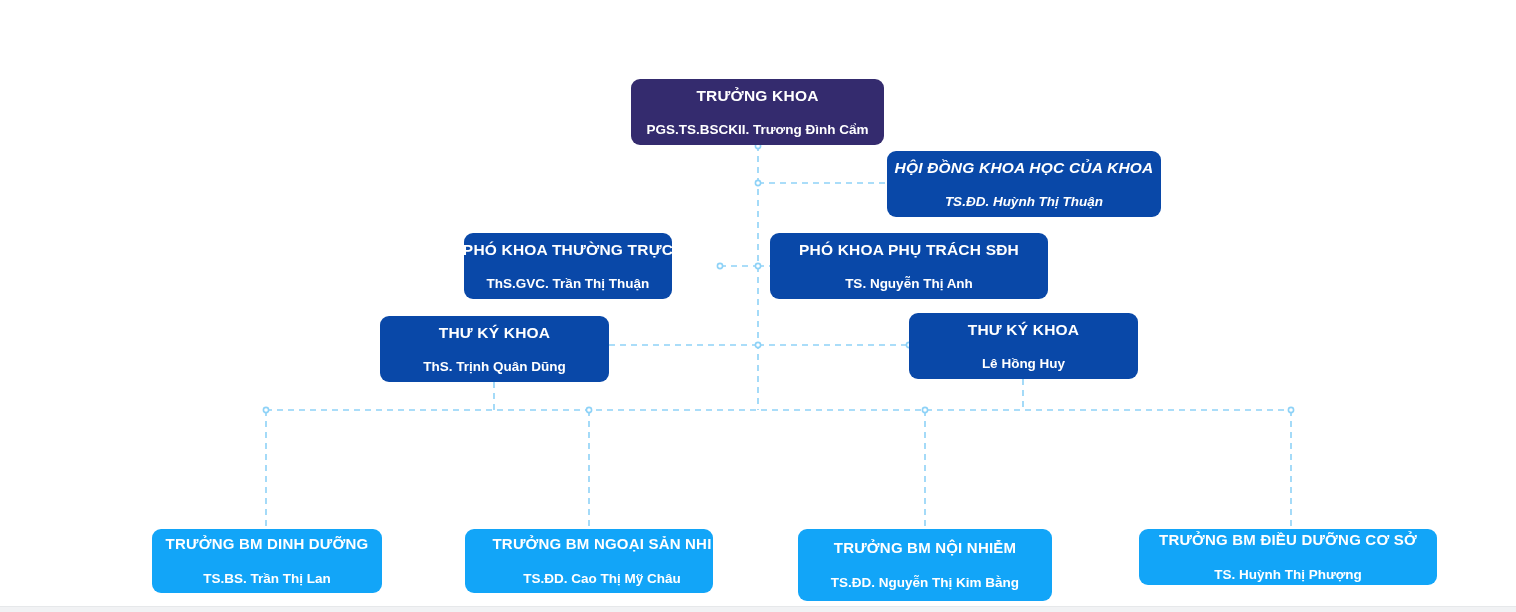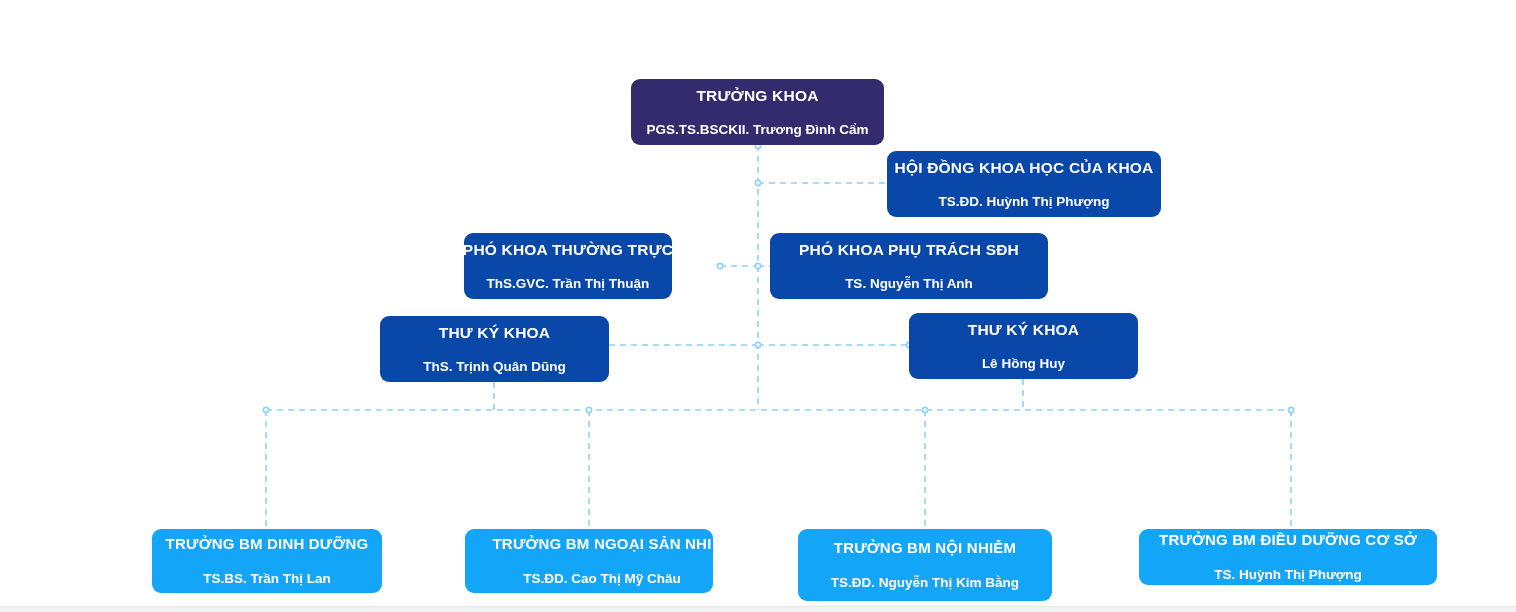--- a/index.html
+++ b/index.html
@@ -118,23 +118,23 @@
       <circle cx="925" cy="410" r="2.6"></circle>
       <circle cx="1291" cy="410" r="2.6"></circle>
     </g>
   </svg>
 
   <div class="node level-root" style="left:631px; top:79px; width:253px; height:66px;">
     <div class="node-title">TRƯỞNG KHOA</div>
     <div class="node-person">PGS.TS.BSCKII. Trương Đình Cẩm</div>
   </div>
 
-  <div class="node level-mid" style="left:887px; top:151px; width:274px; height:66px;">
+  <div class="node level-mid" style="left:887px; top:151px; width:274px; height:66px;font-style:italic;">
     <div class="node-title">HỘI ĐỒNG KHOA HỌC CỦA KHOA</div>
-    <div class="node-person">TS.ĐD. Huỳnh Thị Phượng</div>
+    <div class="node-person">TS.ĐD. Huỳnh Thị Thuận</div>
   </div>
 
   <div class="node level-mid" style="left:464px; top:233px; width:208px; height:66px;">
     <div class="node-title">PHÓ KHOA THƯỜNG TRỰC</div>
     <div class="node-person">ThS.GVC. Trần Thị Thuận</div>
   </div>
 
   <div class="node level-mid" style="left:770px; top:233px; width:278px; height:66px;">
     <div class="node-title">PHÓ KHOA PHỤ TRÁCH SĐH</div>
     <div class="node-person">TS. Nguyễn Thị Anh</div>

